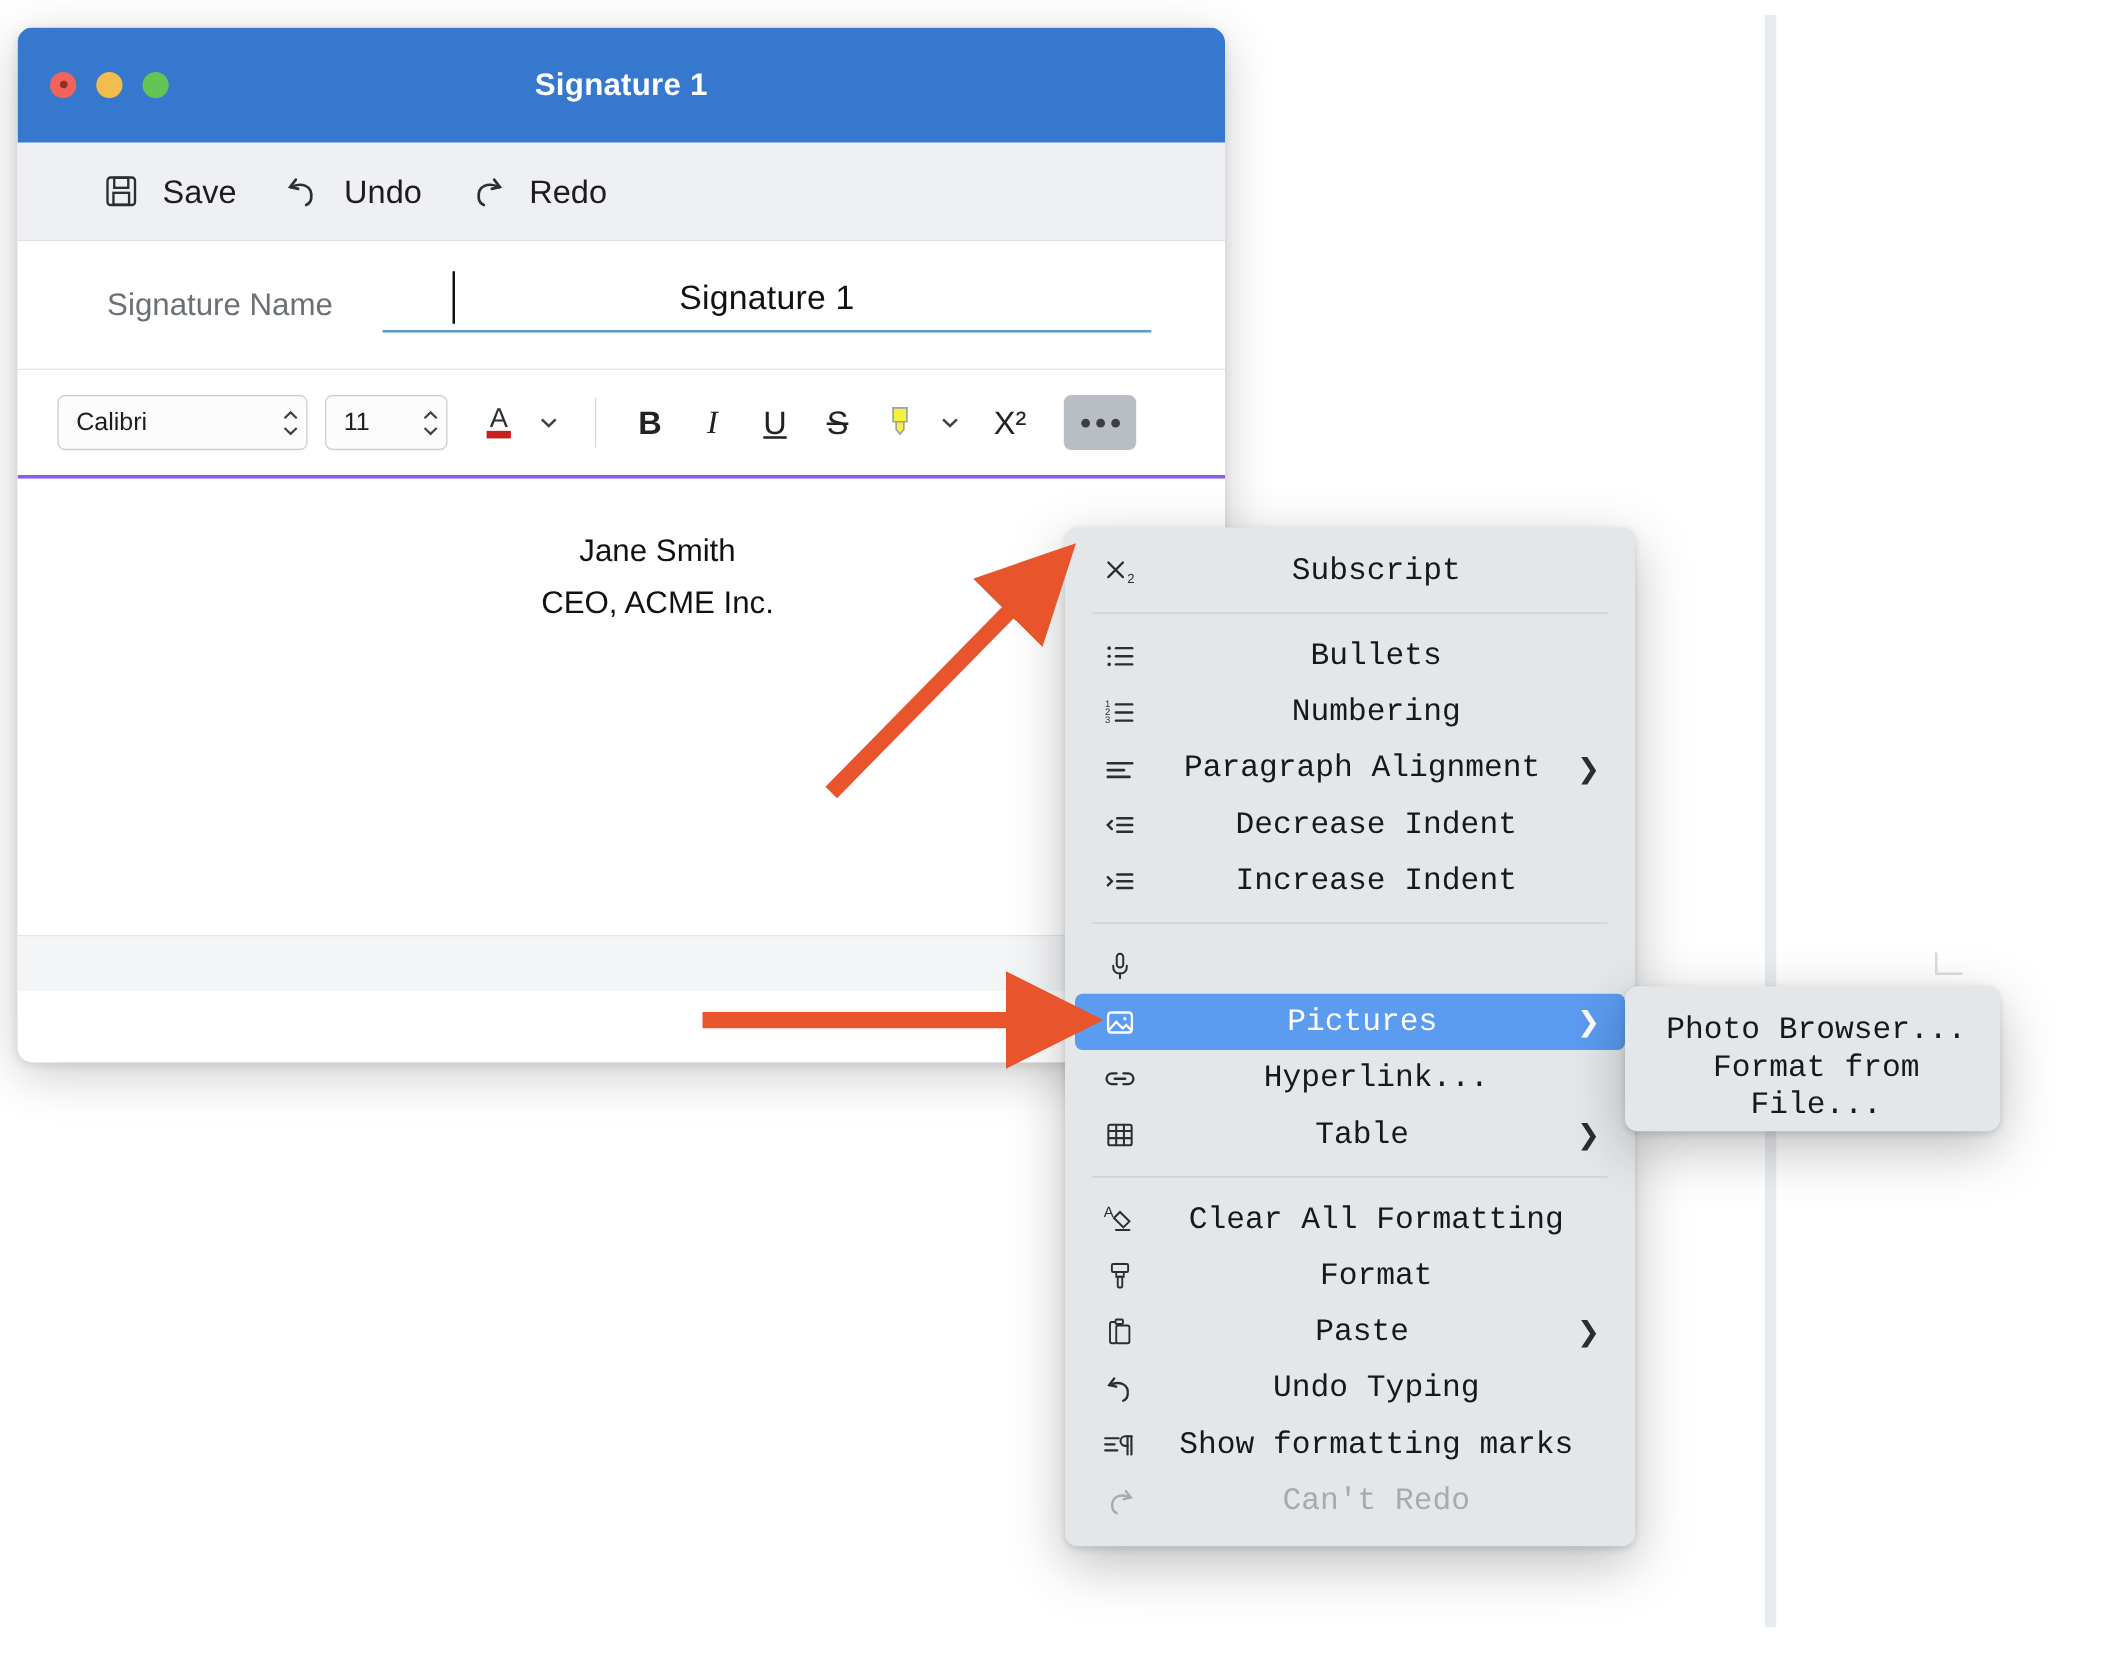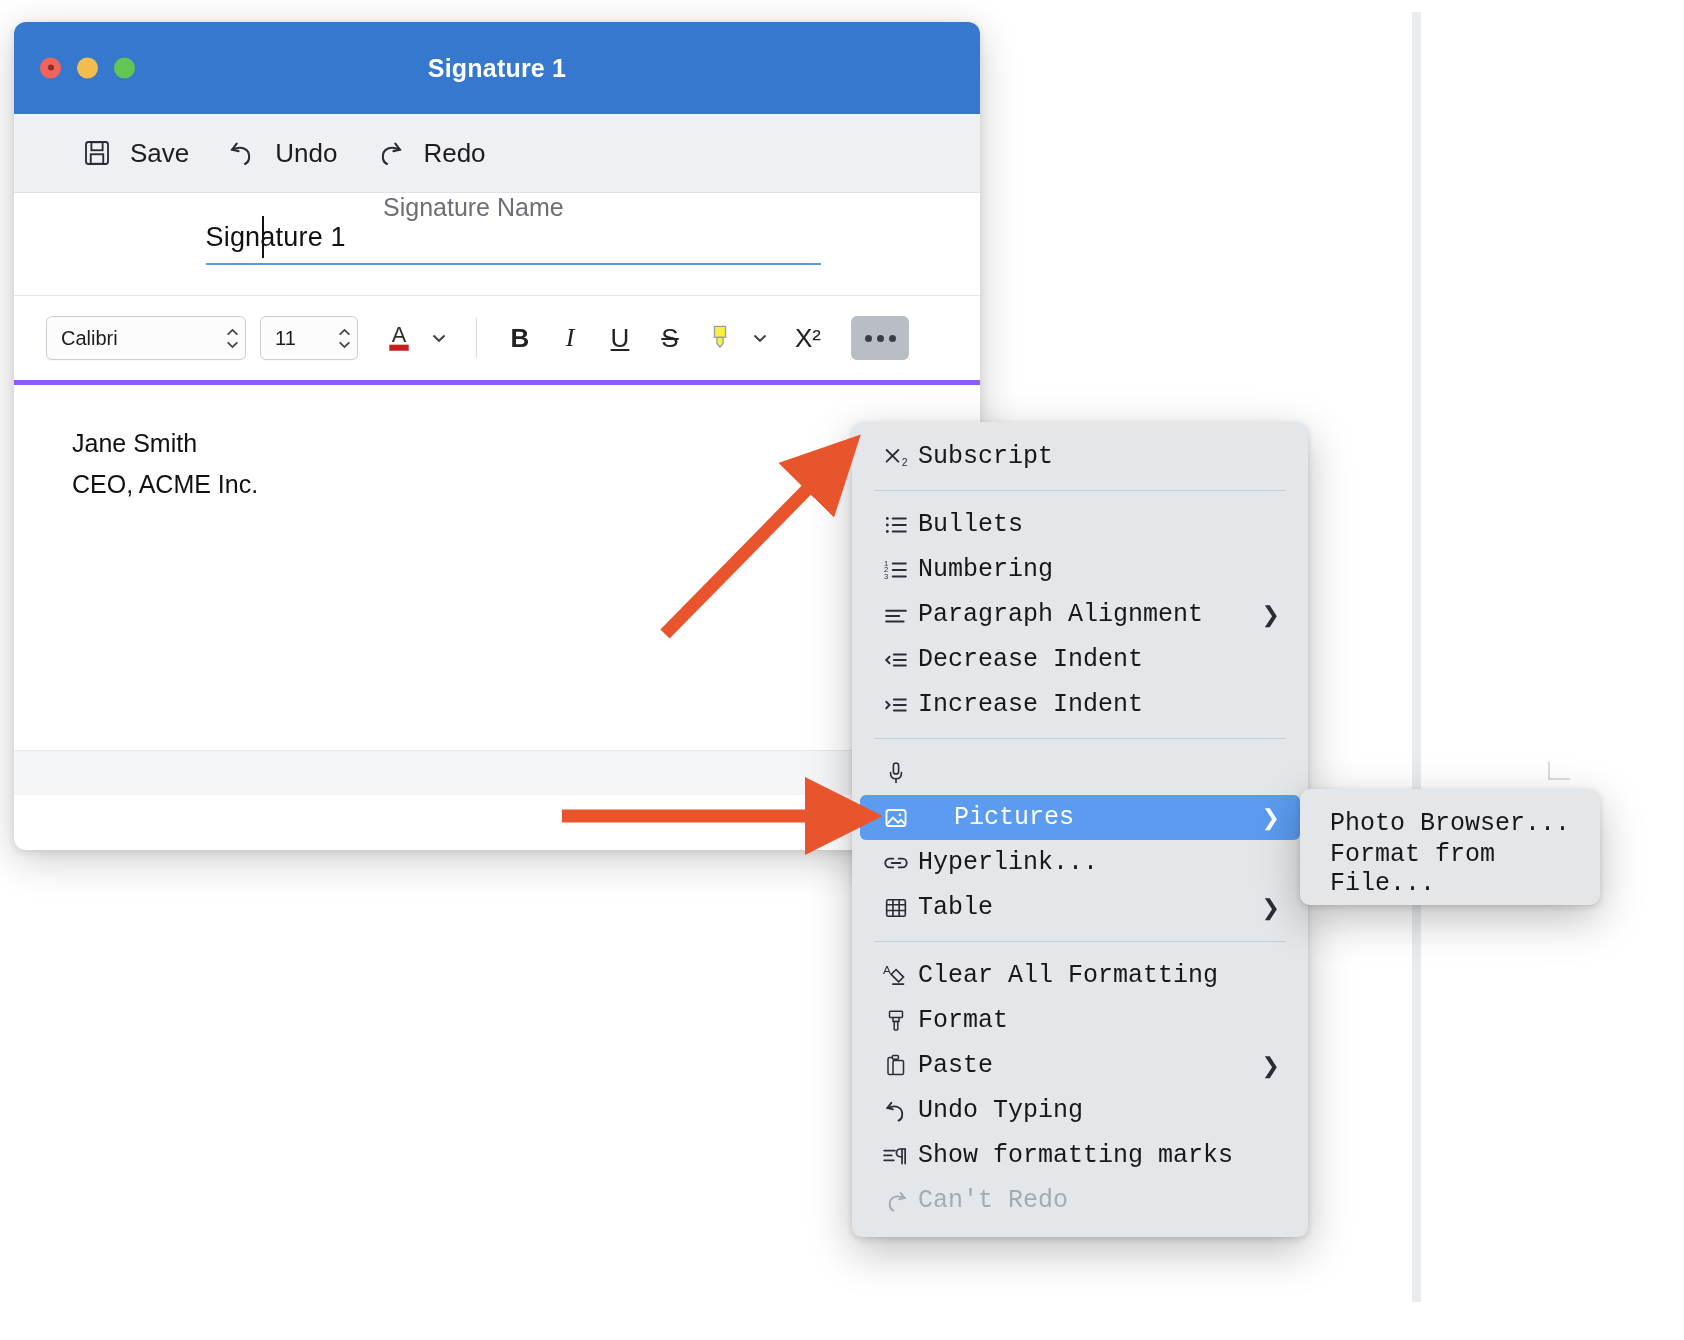--- a/index.html
+++ b/index.html
@@ -2,21 +2,21 @@
 <html><head>
 <meta charset="utf-8">
 <style>
   html, body {
     margin: 0; padding: 0;
     width: 1684px; height: 1340px;
     background: #ffffff;
     font-family: "Liberation Sans", sans-serif;
     overflow: hidden;
   }
-  #stage { position: relative; width: 1684px; height: 1340px; background:#fff; }
+  #stage { position: relative; width: 1684px; height: 1340px; background:#fff;text-align:center; }
 
   
   .guide-line {
     position: absolute; top: 12px; left: 1412px; width: 9px; height: 1290px;
     background: #e9ecef;
   }
   .guide-tick {
     position: absolute; top: 762px; left: 1548px; width: 20px; height: 16px;
     border-left: 2px solid #d8dde2; border-bottom: 2px solid #d8dde2;
   }
@@ -50,34 +50,34 @@
   }
   .tb-btn {
     display: flex; align-items: center; gap: 16px; padding: 6px 30px 6px 6px;
     font-size: 26px; color: #1d1d1f; cursor: default;
   }
   .tb-btn .glyph { width: 34px; height: 34px; display:flex; align-items:center; justify-content:center; }
   .tb-btn svg { display:block; }
 
   .namerow {
     height: 102px; background: #ffffff; display: flex; align-items: center;
-    padding-left: 32px; border-bottom: 1px solid #e3e5e8; flex-direction: column;
+    padding-left: 32px; border-bottom: 1px solid #e3e5e8;
   }
   .name-label { font-size: 25px; color: #6b6f76; width: 260px; }
   .name-field {
     position: relative; width: 615px; border-bottom: 2px solid #5b9bd5; padding-bottom: 10px;
   }
   .name-value { font-size: 27px; color: #111; letter-spacing: .2px; }
   .caret {
     position: absolute; left: 56px; top: -6px; width: 2px; height: 42px; background: #111;
   }
 
   .fmtbar {
     height: 84px; background: #ffffff; display: flex; align-items: center;
-    padding-left: 32px; border-bottom: 5px solid #8b5cf6; gap: 0;
+    padding-left: 32px; border-bottom: 3px solid #8b5cf6; gap: 0;
   }
   .combo {
     height: 42px; border: 1px solid #c9ced4; border-radius: 6px; background: #fcfcfd;
     display: flex; align-items: center; padding: 0 6px 0 14px; font-size: 20px; color:#1d1d1f;
     box-shadow: 0 1px 0 rgba(0,0,0,.03);
   }
   .combo.font { width: 178px; justify-content: space-between; }
   .combo.size { width: 76px; margin-left: 14px; justify-content: space-between; }
   .stepper { display:flex; flex-direction:column; align-items:center; gap:3px; color:#3f4449; }
   .fmt-sep { width: 1px; height: 40px; background: #d6dadf; margin: 0 20px; }

